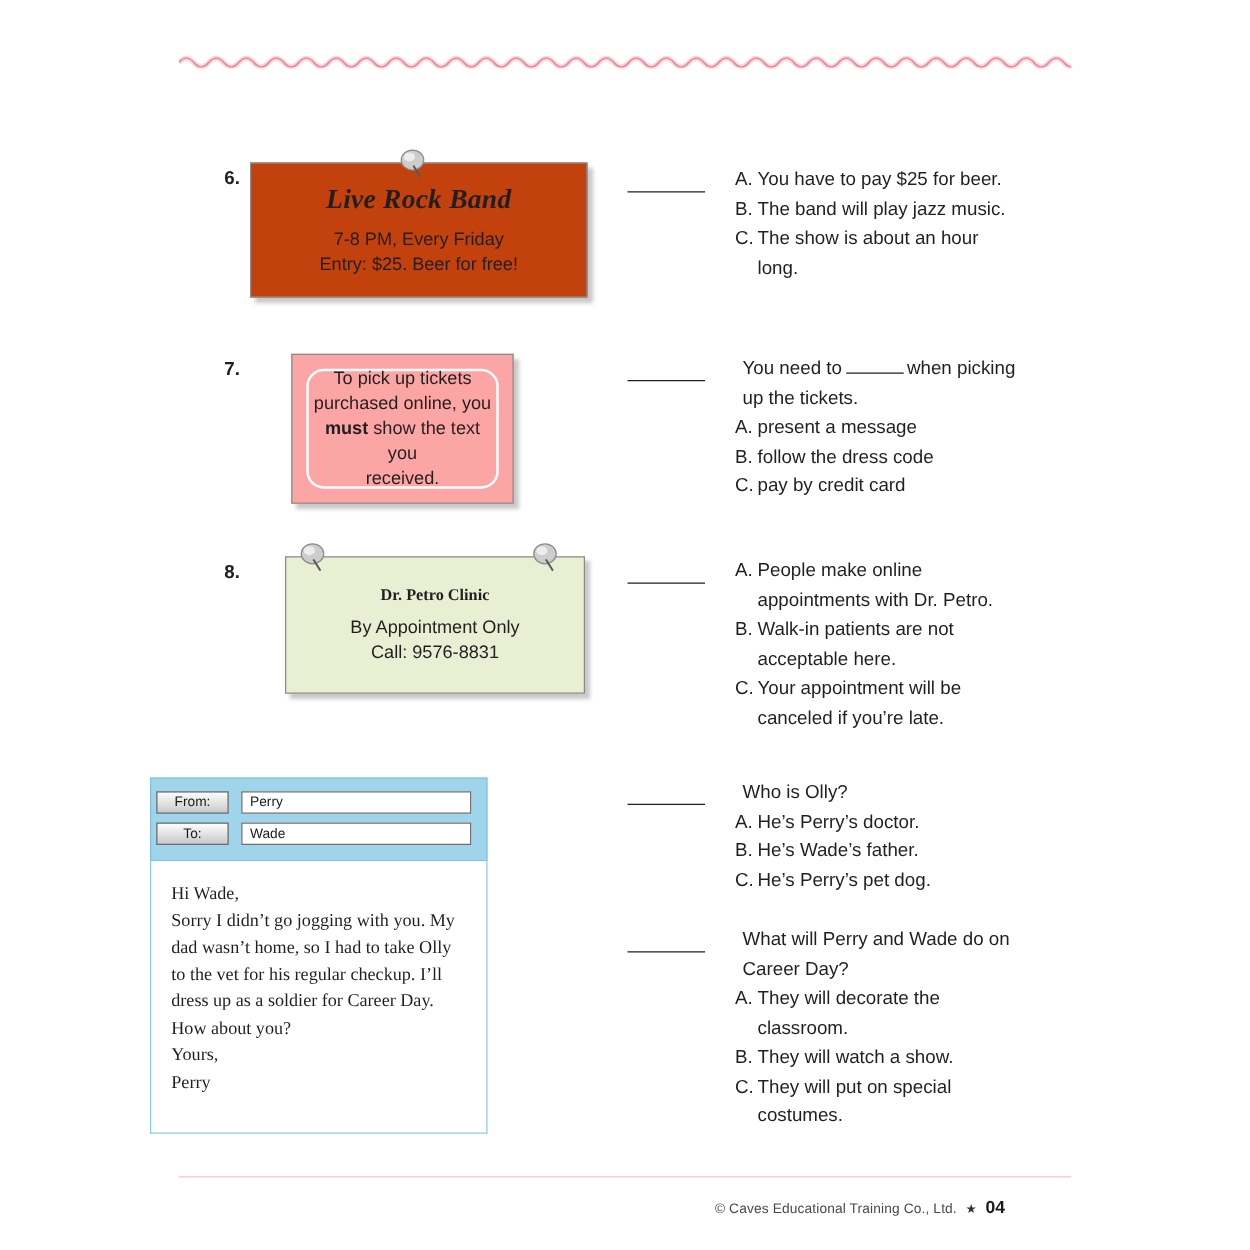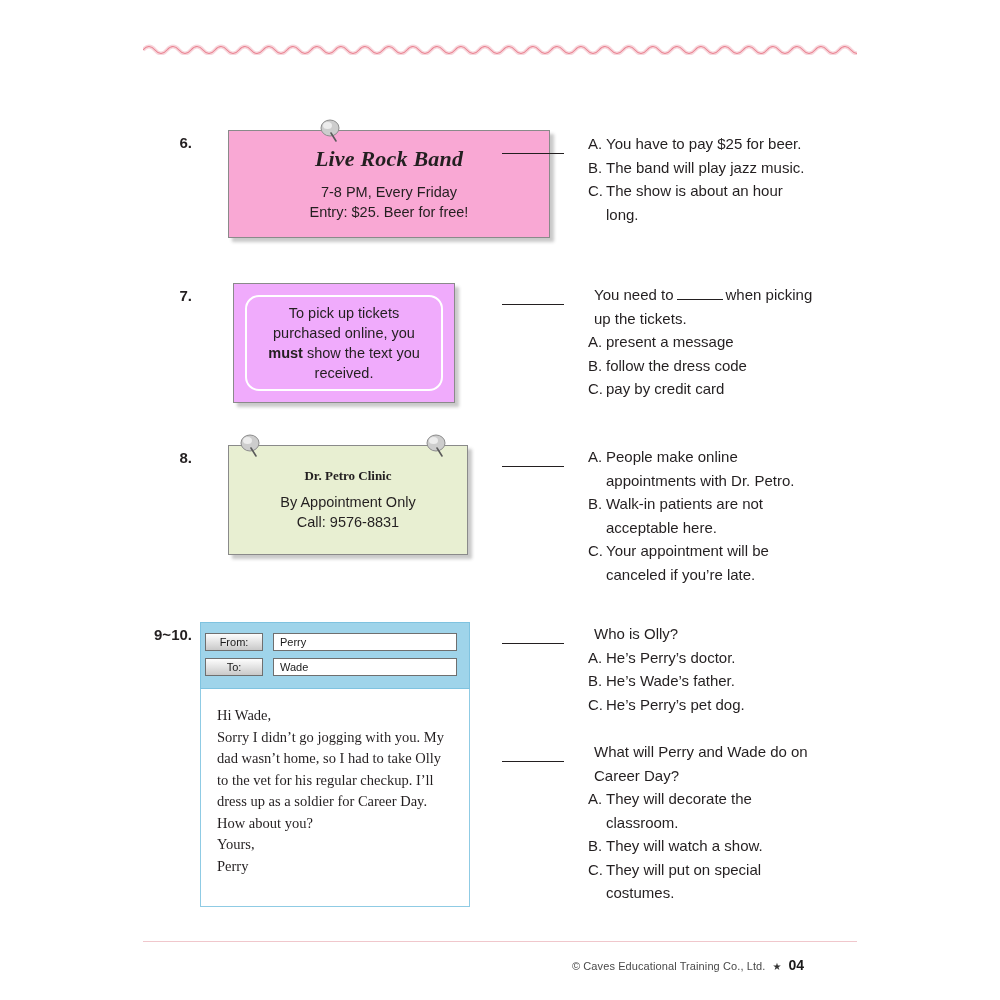--- a/index.html
+++ b/index.html
@@ -37,31 +37,31 @@
   .notice .shadow-box {
     position: relative;
     border: 1px solid #8a8a8a;
     box-shadow: 4px 4px 3px rgba(60,60,60,0.28);
     display: flex; flex-direction: column;
     align-items: center; justify-content: center;
     text-align: center;
   }
 
   
-  .box6 { width: 322px; height: 108px; background: #f9a8d4; margin-left: 28px; }
+  .box6 { width: 270px; height: 108px; background: #c2410c; }
   .box6 .title {
     font-family: "Liberation Serif", serif;
     font-weight: bold; font-style: italic;
     font-size: 22px; letter-spacing: .2px;
     margin-bottom: 10px;
   }
   .box6 .line { font-size: 14.5px; line-height: 20px; }
 
   
-  .box7 { width: 222px; height: 120px; background: #f0abfc; position: relative; }
+  .box7 { width: 178px; height: 120px; background: #fca5a5; position: relative; }
   .box7 .inner {
     position: absolute; left: 11px; top: 11px; right: 11px; bottom: 11px;
     border: 2px solid #ffffff; border-radius: 14px;
     display: flex; flex-direction: column;
     align-items: center; justify-content: center;
   }
   .box7 .ln { font-size: 14.5px; line-height: 20px; }
   .box7 b { font-weight: bold; }
 
   
@@ -277,21 +277,20 @@
         </div>
         <div class="opt">
           <span class="lbl">C.</span>
           <span class="txt">Your appointment will be canceled if you’re late.</span>
         </div>
       </div>
     </div>
   </div>
 
   <div class="q-row" style="left:120px; top:622px;">
-    <div class="q-num" style="width:80px;">9~10.</div>
     <div class="email">
       <div class="email-head">
         <div class="mail-row">
           <div class="mail-btn">From:</div>
           <div class="mail-field">Perry</div>
         </div>
         <div class="mail-row">
           <div class="mail-btn">To:</div>
           <div class="mail-field">Wade</div>
         </div>

